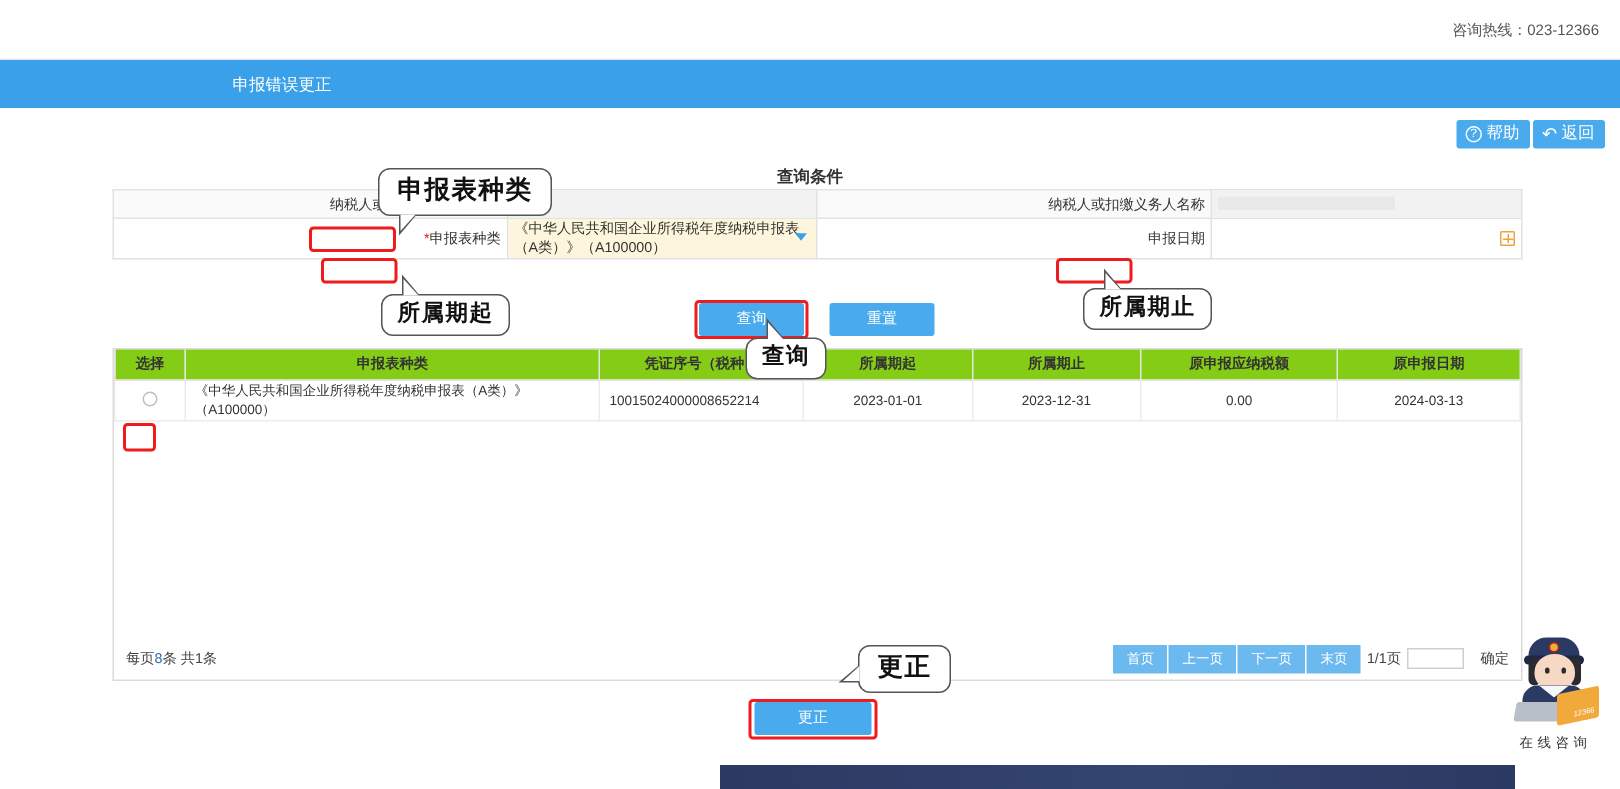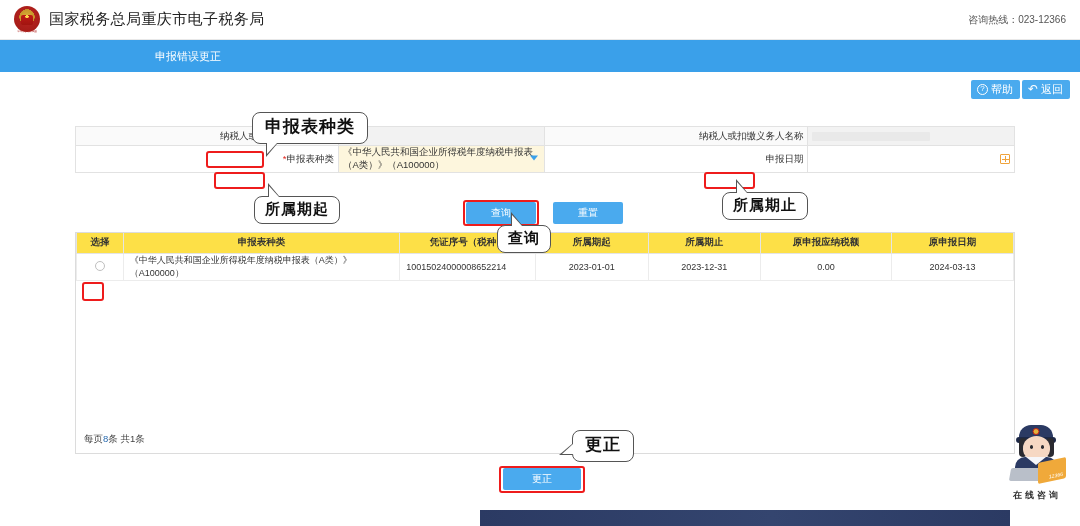--- a/index.html
+++ b/index.html
@@ -123,21 +123,21 @@
     padding:0 10px; font-size:11px; font-weight:bold; color:#333; position:relative;
   }
   .chev {
     position:absolute; right:10px; top:8px; width:9px;height:9px;
     border-right:1.6px solid #4aaaee; border-bottom:1.6px solid #4aaaee;
     transform:rotate(45deg);
   }
   table.grid { width:100%; border-collapse:collapse; font-size:9px; table-layout:fixed; }
   table.grid th {
     border:1px solid #e4e4e4; border-top:none; height:20px; font-size:9.5px;
-    font-weight:bold; color:#333; background:#fde047;
+    font-weight:bold; color:#333; background:#84cc16;
   }
   table.grid td { border:1px solid #ececec; height:22px; color:#333; padding:0 6px; }
   td.c { text-align:center; }
   td.r { text-align:center; }
   td.l { text-align:left; }
   .radio {
     width:10px;height:10px;border:1px solid #bfbfbf;border-radius:50%;
     display:inline-block; background:#fff;
   }
   .pager {
@@ -215,58 +215,53 @@
   .m-eye.l{ left:28px;} .m-eye.r{ left:39px;}
   .m-body { position:absolute; left:13px; top:33px; width:42px;height:22px;
            background:#2b3a63; border-radius:10px 10px 3px 3px; }
   .m-collar{ position:absolute; left:24px; top:33px; width:20px;height:8px;
            background:#f6f7fa; clip-path:polygon(0 0,100% 0,50% 100%); }
   .m-laptop{ position:absolute; left:8px; top:44px; width:34px;height:13px;
            background:#b9bfc9; border-radius:2px; transform:skewX(-10deg);}
   .m-screen{ position:absolute; left:36px; top:36px; width:28px;height:21px;
            background:#f0a93a; border-radius:2px; transform:skewY(-12deg);}
   .m-screen span{ position:absolute; right:3px; bottom:2px; font-size:5px; color:#fff; }
-  .m-label{ margin-top:3px; font-size:9px; font-weight:bold; color:#333; letter-spacing:3px; }
+  .m-label{ margin-top:3px; font-size:9px; font-weight:normal; color:#333; letter-spacing:3px; }
 
   
   .bottomstrip {
     position:absolute; left:480px; bottom:0; width:530px; height:16px;
     background:linear-gradient(90deg,#2b3a63,#34456f 55%,#2b3a63);
   }
 </style>
 </head>
 <body>
 
 <div class="page">
 
   <div class="topbar">
-    <div class="brand">
-      <div class="emblem">
-        <span class="emblem-text">中华人民共和国</span>
-      </div>
-      <div class="brand-title">国家税务总局重庆市电子税务局</div>
-    </div>
     <div class="hotline">咨询热线：023-12366</div>
   </div>
 
   <div class="navband">
     <div class="nav-module">申报错误更正</div>
   </div>
 
   <div class="toolbtns">
     <div class="toolbtn">
       <span class="circ-q">?</span>
       <span>帮助</span>
     </div>
     <div class="toolbtn">
       <span class="arrow-back">↶</span>
       <span>返回</span>
     </div>
   </div>
 
+  <div class="qtitle">查询条件</div>
 
   <table class="qtable">
     <colgroup>
       <col style="width:28%">
         <col style="width:22%">
         <col style="width:28%">
         <col style="width:22%">
     </colgroup>
     <tbody>
         <tr>
@@ -335,20 +330,29 @@
           <td class="c">2024-03-13</td>
         </tr>
       </tbody>
     </table>
 
     <div class="pager">
       <div class="cnt">
         <span>每页</span><b>8</b><span>条</span>
         <span>共1条</span>
       </div>
+      <div class="pgbtns">
+        <span class="pgbtn">首页</span>
+        <span class="pgbtn">上一页</span>
+        <span class="pgbtn">下一页</span>
+        <span class="pgbtn">末页</span>
+        <span class="pgnum">1/1页</span>
+        <input class="pginput" value="" style="">
+        <span class="pgok">确定</span>
+      </div>
     </div>
   </div>
 
   <button class="btn btn-correct">更正</button>
 
   <div class="mascot">
     <div class="mascot-art">
       <div class="m-hat">
           <span class="m-badge"></span>
         </div>

